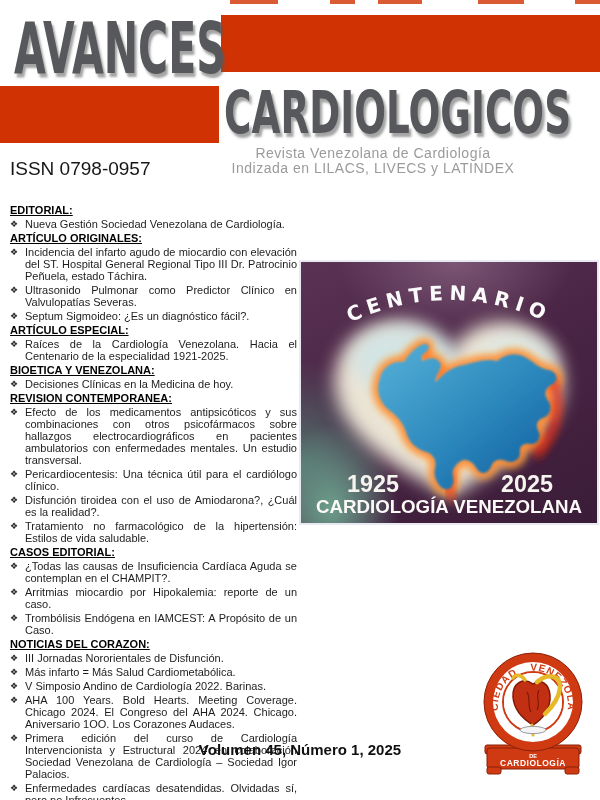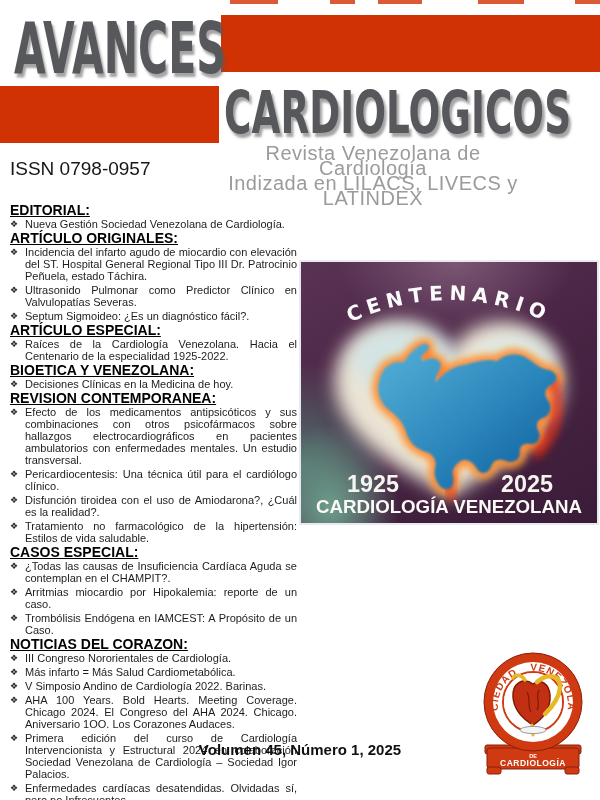--- a/index.html
+++ b/index.html
@@ -13,25 +13,25 @@
   .bar{position:absolute;background:#d13203;}
   .bar1{left:221px;top:15px;width:379px;height:57px;}
   .bar2{left:0;top:86px;width:219px;height:57px;}
   .title{position:absolute;font-family:"DejaVu Sans",sans-serif;font-weight:bold;color:#57585b;
          line-height:1;white-space:nowrap;transform-origin:left top;
          text-shadow:4px 4px 3px rgba(90,90,90,.55);}
   .title1{left:14px;top:12px;font-size:72px;transform:scaleX(.57);}
   .title2{left:224px;top:84px;font-size:58px;transform:scaleX(.645);}
   .issn-block{position:absolute;left:10px;top:161px;font-size:19px;line-height:16px;color:#161616;}
   .subtitle-block{position:absolute;left:228px;top:146px;width:290px;text-align:center;
-                  color:#9b9b9b;font-size:20px;line-height:15px;letter-spacing:.5px;}
+                  color:#9b9b9b;font-size:14px;line-height:15px;letter-spacing:.5px;}
 
   
   .toc{position:absolute;left:10px;top:203px;width:287px;color:#1d1d1d;}
-  .toc-header{font-size:14px;font-weight:bold;text-decoration:underline;color:#000;
+  .toc-header{font-size:11px;font-weight:bold;text-decoration:underline;color:#000;
               line-height:13px;margin-top:1px;}
   .toc-item{display:flex;margin:1px 0 2px 0;}
   .toc-item .bullet{flex:0 0 15px;font-size:9px;line-height:12px;color:#2a2a2a;}
   .toc-item .itx{flex:1;font-size:11px;line-height:12px;text-align:justify;}
 
   
   .centenario{position:absolute;left:301px;top:262px;width:296px;height:261px;
       box-shadow:0 0 0 2px #e9e9f1;
       background:
         radial-gradient(95px 115px at 10% 94%, rgba(110,162,142,.95), rgba(110,162,142,0) 72%),
@@ -90,21 +90,21 @@
       <div class="itx">Ultrasonido Pulmonar como Predictor Clínico en Valvulopatías Severas.</div>
     </div>
     <div class="toc-item">
       <span class="bullet">❖</span>
       <div class="itx">Septum Sigmoideo: ¿Es un diagnóstico fácil?.</div>
     </div>
 
     <div class="toc-header">ARTÍCULO ESPECIAL:</div>
     <div class="toc-item">
       <span class="bullet">❖</span>
-      <div class="itx">Raíces de la Cardiología Venezolana.  Hacia el Centenario de la especialidad 1925-2022.</div>
+      <div class="itx">Raíces de la Cardiología Venezolana.  Hacia el Centenario de la especialidad 1921-2025.</div>
     </div>
 
     <div class="toc-header">BIOETICA Y VENEZOLANA:</div>
     <div class="toc-item">
       <span class="bullet">❖</span>
       <div class="itx">Decisiones Clínicas en la Medicina de hoy.</div>
     </div>
 
     <div class="toc-header">REVISION CONTEMPORANEA:</div>
     <div class="toc-item">
@@ -117,38 +117,38 @@
     </div>
     <div class="toc-item">
       <span class="bullet">❖</span>
       <div class="itx">Disfunción tiroidea con el uso de Amiodarona?, ¿Cuál es la realidad?.</div>
     </div>
     <div class="toc-item">
       <span class="bullet">❖</span>
       <div class="itx">Tratamiento no farmacológico de la hipertensión: Estilos de vida saludable.</div>
     </div>
 
-    <div class="toc-header">CASOS ESPECIAL:</div>
+    <div class="toc-header">CASOS EDITORIAL:</div>
     <div class="toc-item">
       <span class="bullet">❖</span>
       <div class="itx">¿Todas las causas de Insuficiencia Cardíaca Aguda se contemplan en el CHAMPIT?.</div>
     </div>
     <div class="toc-item">
       <span class="bullet">❖</span>
       <div class="itx">Arritmias miocardio por Hipokalemia: reporte de un caso.</div>
     </div>
     <div class="toc-item">
       <span class="bullet">❖</span>
       <div class="itx">Trombólisis Endógena en IAMCEST: A Propósito de un Caso.</div>
     </div>
 
     <div class="toc-header">NOTICIAS DEL CORAZON:</div>
     <div class="toc-item">
       <span class="bullet">❖</span>
-      <div class="itx">III Congreso Nororientales de Cardiología.</div>
+      <div class="itx">III Jornadas Nororientales de Disfunción.</div>
     </div>
     <div class="toc-item">
       <span class="bullet">❖</span>
       <div class="itx">Más infarto = Más Salud Cardiometabólica.</div>
     </div>
     <div class="toc-item">
       <span class="bullet">❖</span>
       <div class="itx">V Simposio Andino de Cardiología 2022. Barinas.</div>
     </div>
     <div class="toc-item">

